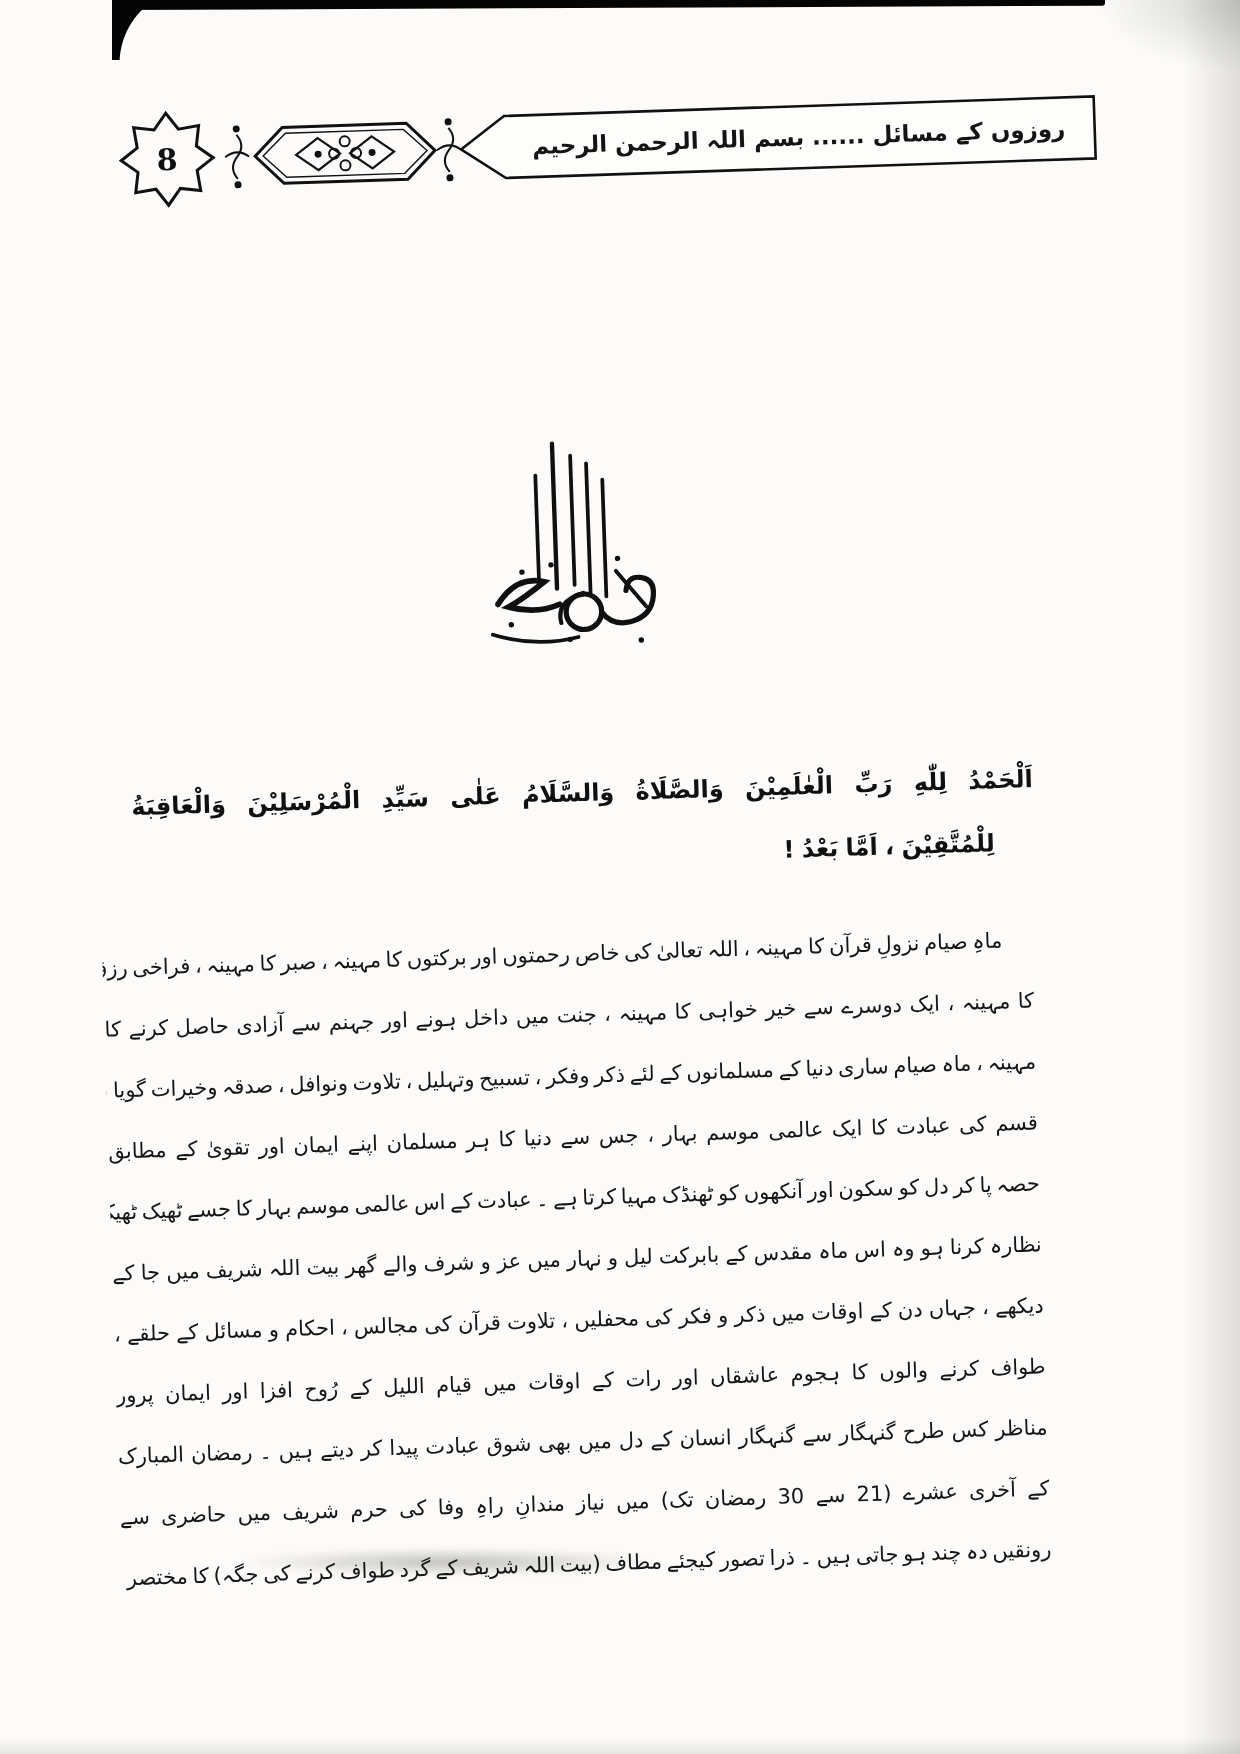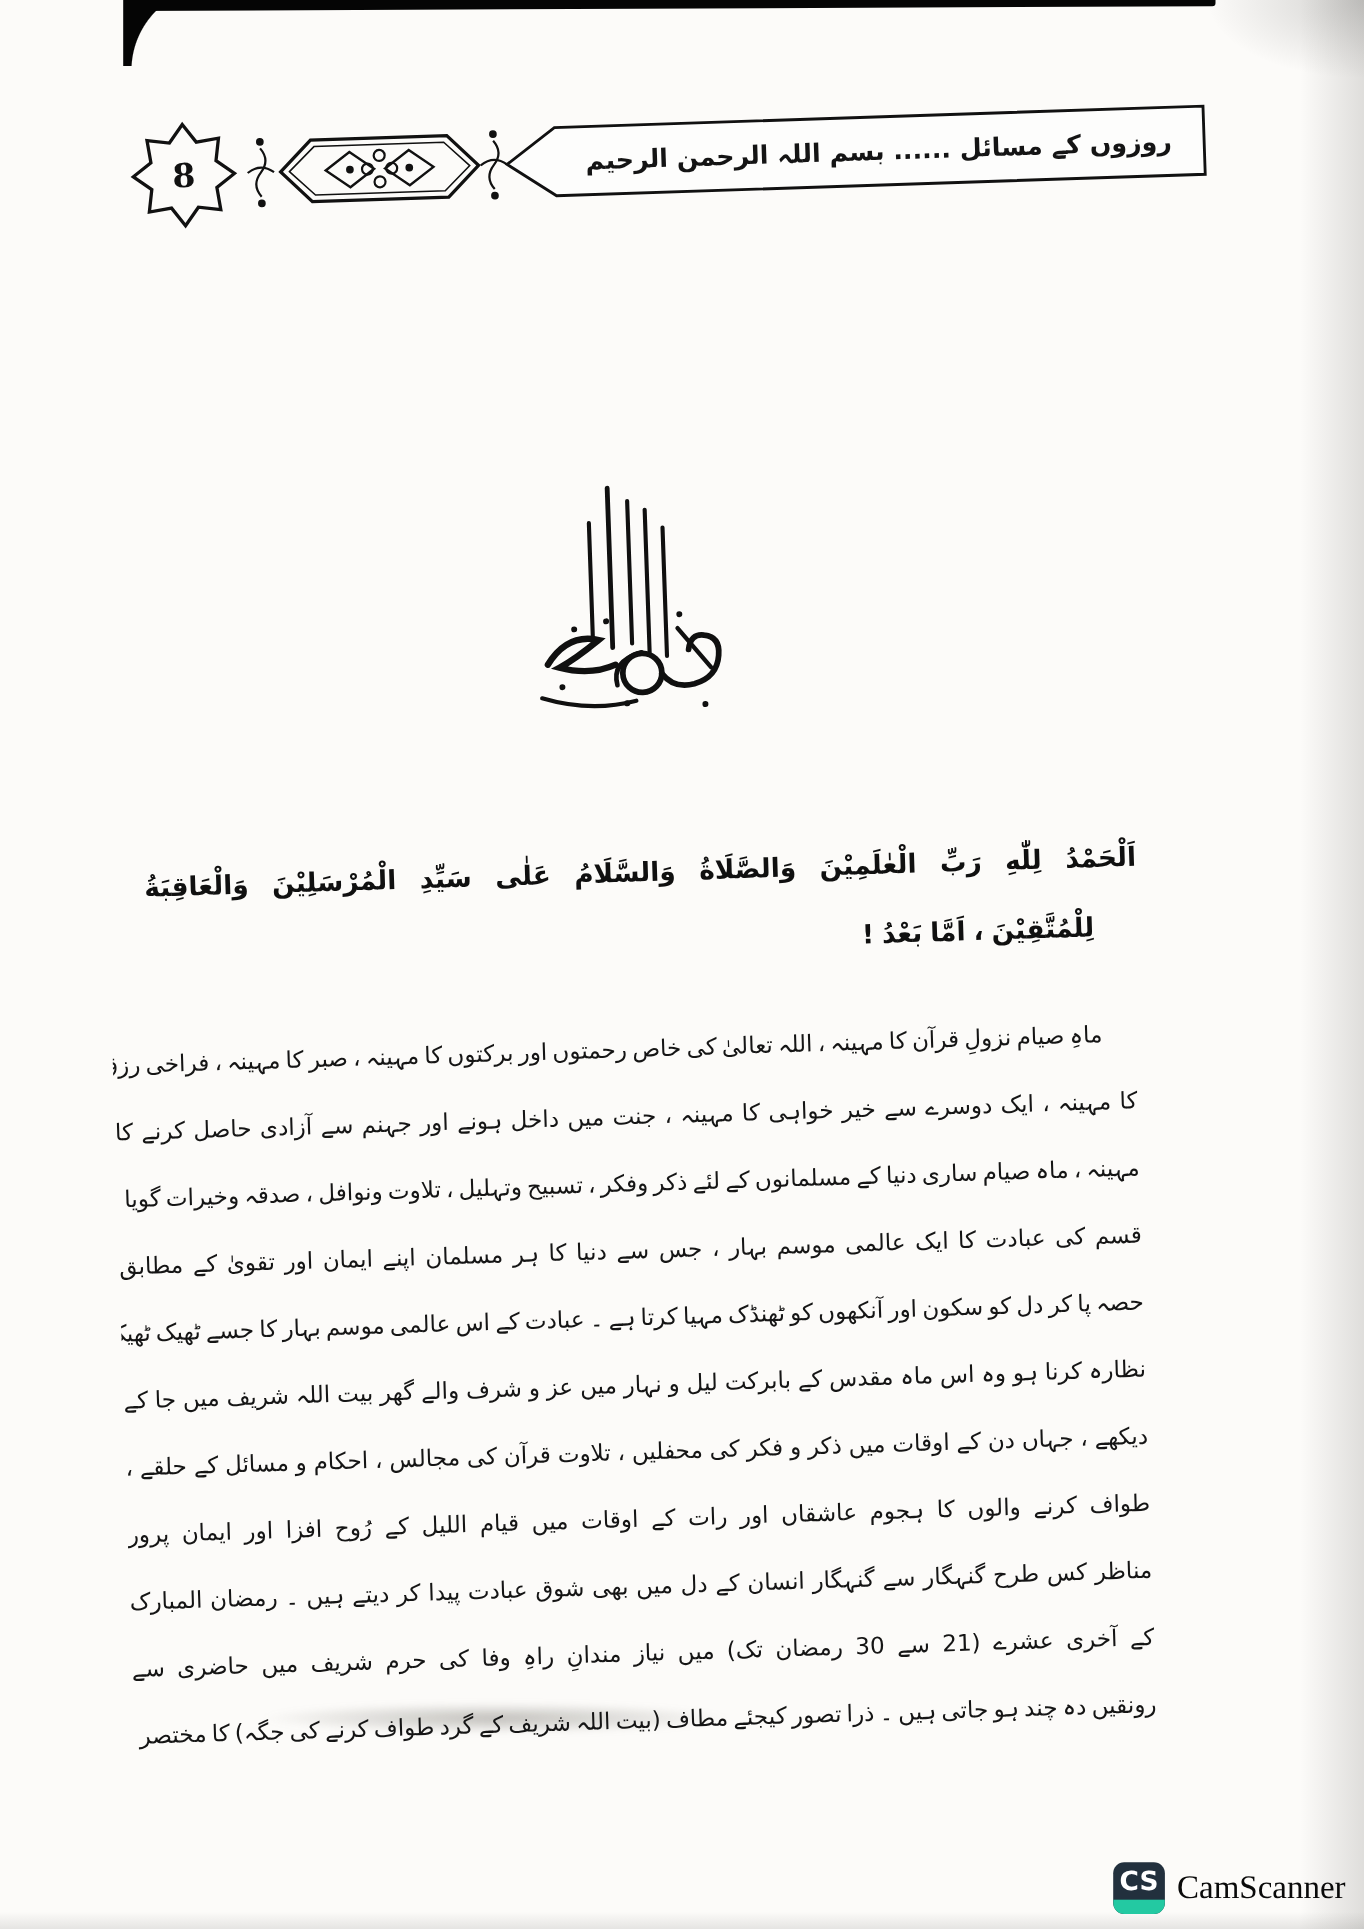--- a/index.html
+++ b/index.html
@@ -150,21 +150,14 @@
     <div class="u-line">قسم کی عبادت کا ایک عالمی موسم بہار ، جس سے دنیا کا ہر مسلمان اپنے ایمان اور تقویٰ کے مطابق</div>
     <div class="u-line">حصہ پا کر دل کو سکون اور آنکھوں کو ٹھنڈک مہیا کرتا ہے ۔ عبادت کے اس عالمی موسم بہار کا جسے ٹھیک ٹھیک</div>
     <div class="u-line">نظارہ کرنا ہو وہ اس ماہ مقدس کے بابرکت لیل و نہار میں عز و شرف والے گھر بیت اللہ شریف میں جا کے</div>
     <div class="u-line">دیکھے ، جہاں دن کے اوقات میں ذکر و فکر کی محفلیں ، تلاوت قرآن کی مجالس ، احکام و مسائل کے حلقے ،</div>
     <div class="u-line">طواف کرنے والوں کا ہجوم عاشقاں اور رات کے اوقات میں قیام اللیل کے رُوح افزا اور ایمان پرور</div>
     <div class="u-line">مناظر کس طرح گنہگار سے گنہگار انسان کے دل میں بھی شوق عبادت پیدا کر دیتے ہیں ۔ رمضان المبارک</div>
     <div class="u-line">کے آخری عشرے (21 سے 30 رمضان تک) میں نیاز مندانِ راہِ وفا کی حرم شریف میں حاضری سے</div>
     <div class="u-line">رونقیں دہ چند ہو جاتی ہیں ۔ ذرا تصور کیجئے مطاف (بیت اللہ شریف کے گرد طواف کرنے کی جگہ) کا مختصر سا</div>
   </div>
 
-  <div class="watermark">
-    <div class="cs-icon">
-      <span class="cs-txt">CS</span>
-      <span class="cs-teal"></span>
-    </div>
-    <span class="cs-label">CamScanner</span>
-  </div>
 
 </div>
 
 </body></html>

